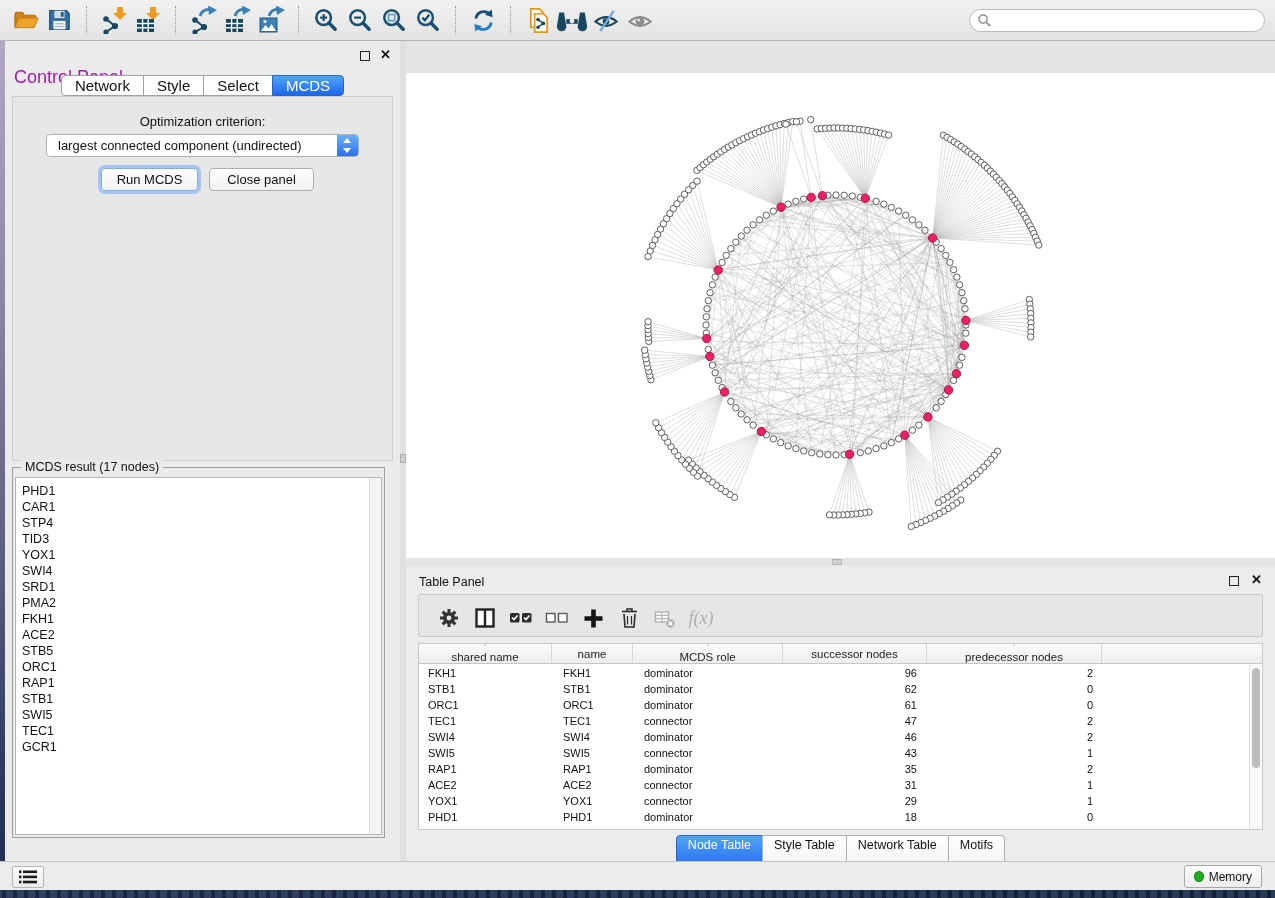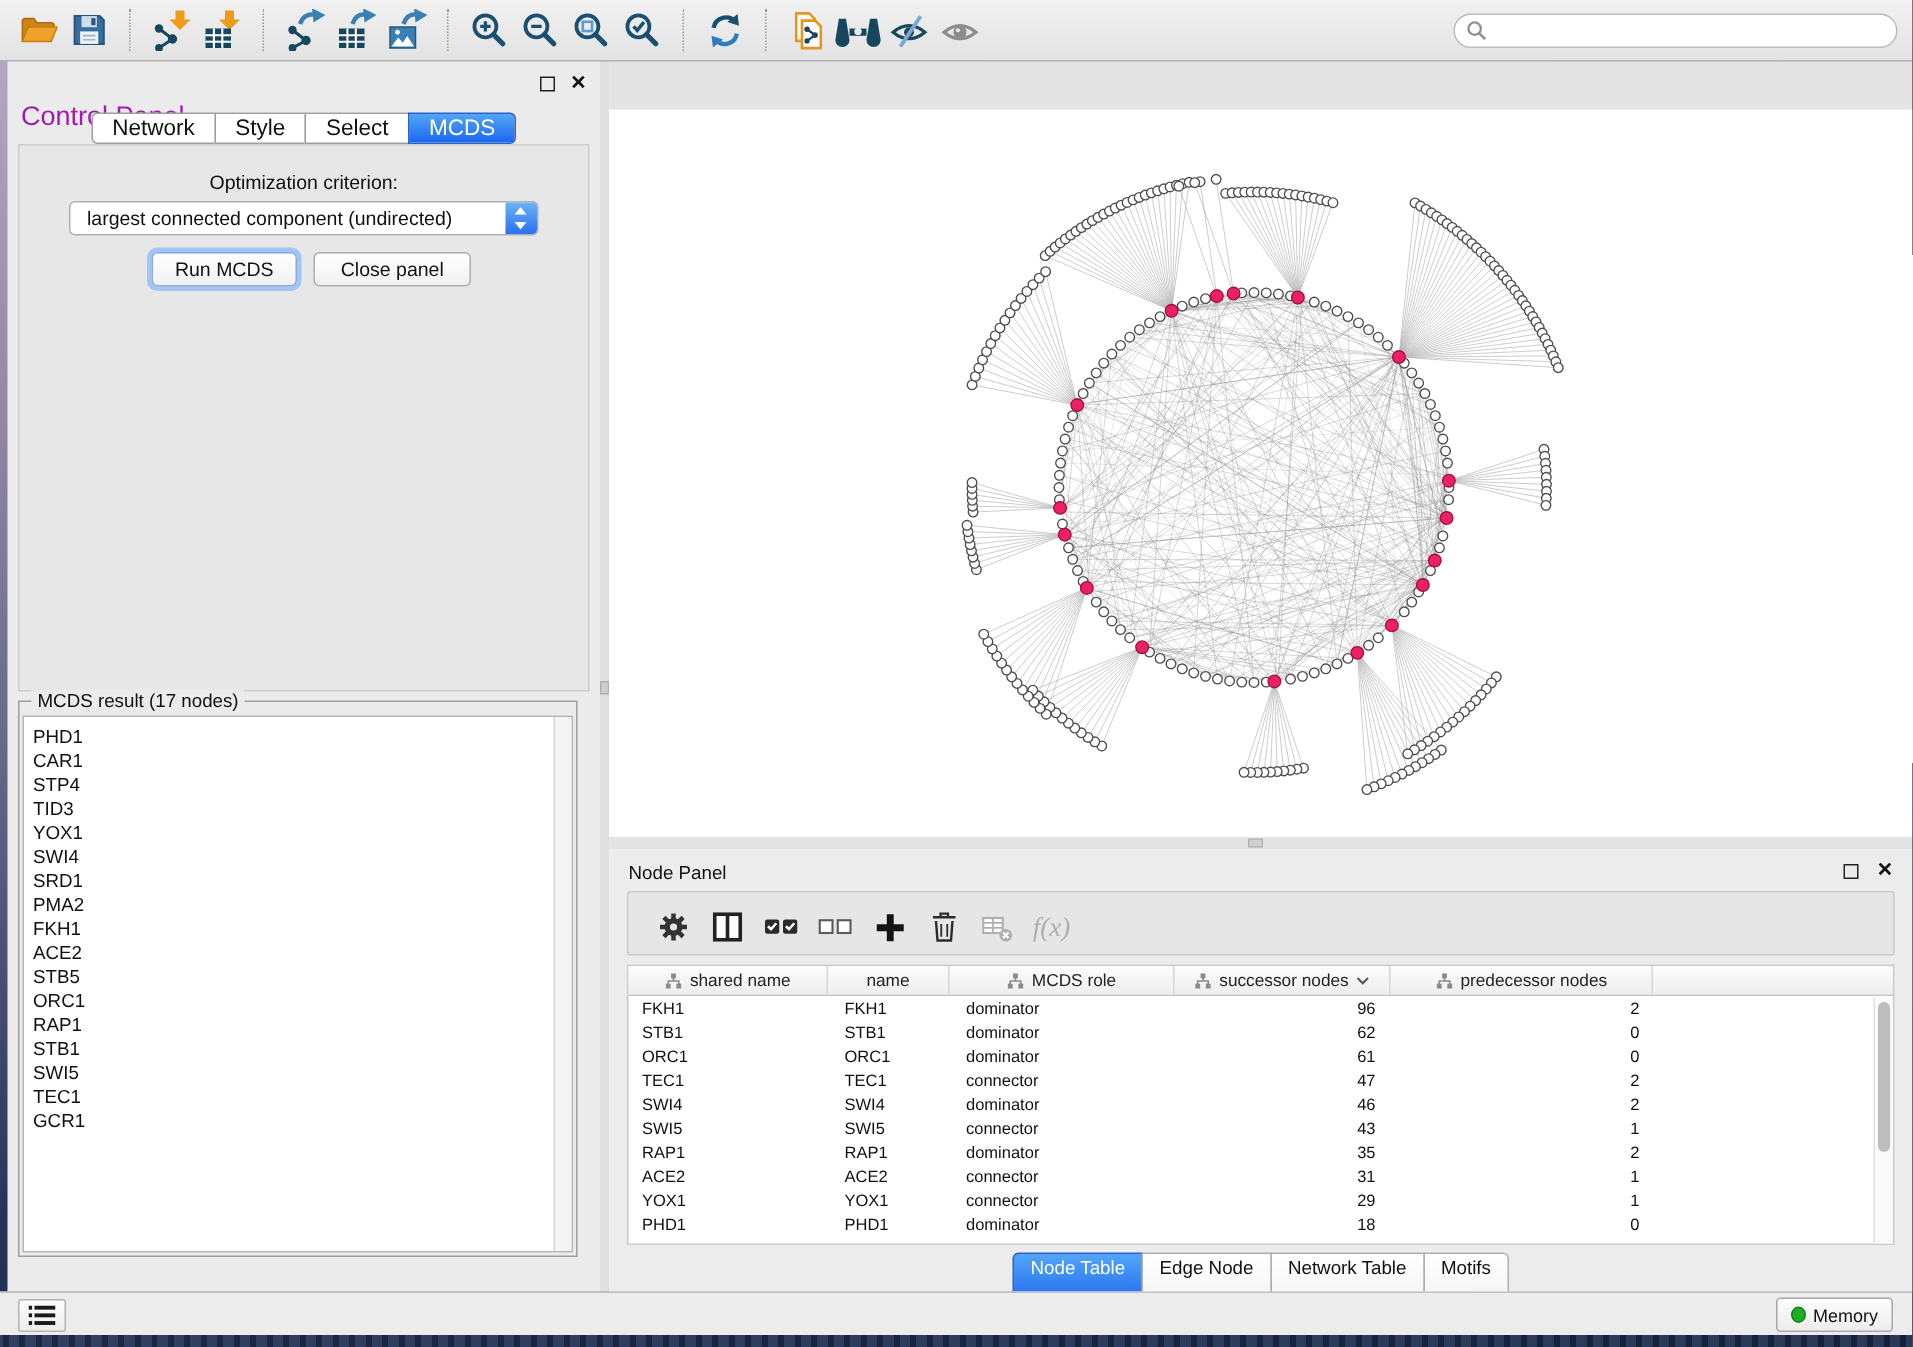--- a/index.html
+++ b/index.html
@@ -82,21 +82,21 @@
   #tp-toolbar { position:absolute; left:12px; top:28px; width:845px; height:43px; background:#e6e6e6;
                 border:1px solid #c9c9c9; border-radius:2px; display:flex; align-items:flex-end; padding-left:12px; }
   .tp-icon { width:36px; height:36px; display:flex; align-items:center; justify-content:center; flex:0 0 auto; }
   .fx-label { font-family:"Liberation Serif", serif; font-style:italic; font-size:18px; color:#aeaeae; }
 
   #tp-table { position:absolute; left:12px; top:77px; width:845px; height:187px; background:#fff; border:1px solid #c9c9c9; }
   #tp-header { position:absolute; left:0; top:0; right:0; height:20px; display:grid;
                grid-template-columns:133px 81px 150px 144px 175px 1fr;
                background:linear-gradient(#fcfcfc,#ededed); border-bottom:1px solid #c6c6c6; }
   .hcell { display:flex; align-items:center; justify-content:center; gap:5px; font-size:11.5px; color:#222;
-           border-right:1px solid #d6d6d6; overflow:hidden; }
+           border-right:1px solid #d6d6d6; overflow:hidden;flex-direction:column; }
   .hcell.filler { border-right:none; }
   #tp-body { position:absolute; left:0; top:21px; right:13px; bottom:0; overflow:hidden; }
   .trow { display:grid; grid-template-columns:133px 81px 150px 144px 175px; height:16px; font-size:11px; color:#111; }
   .tcell { line-height:16px; white-space:nowrap; }
   .c0 { padding-left:9px; } .c1 { padding-left:11px; } .c2 { padding-left:11px; }
   .c3 { text-align:right; padding-right:10px; } .c4 { text-align:right; padding-right:9px; }
   #tp-scroll { position:absolute; right:0; top:21px; bottom:0; width:13px; background:#fafafa; border-left:1px solid #e0e0e0; }
   #tp-thumb { position:absolute; left:2px; top:3px; width:8px; height:100px; background:#bdbdbd; border-radius:4px; }
 
   #tp-tabs { position:absolute; left:0; top:269px; width:100%; display:flex; justify-content:center; }
@@ -1173,21 +1173,21 @@
             <circle cx="300.71215360212443" cy="265.588700224795" r="4.2"></circle>
           </g>
         </svg>
     </div>
 
     <div id="h-splitter">
         <div class="knob"></div>
       </div>
 
     <div id="table-panel">
-      <div id="tp-title">Node Panel</div>
+      <div id="tp-title">Table Panel</div>
       <div id="tp-float" class="panel-float"></div>
       <div id="tp-close" class="panel-close">✕</div>
 
       <div id="tp-toolbar">
         <div class="tp-icon">
           <svg width="22" height="22" viewBox="0 0 22 22">
             <g stroke="#333" stroke-width="3">
               <line x1="11" y1="2" x2="11" y2="20"></line>
                 <line x1="2" y1="11" x2="20" y2="11"></line>
               <line x1="4.6" y1="4.6" x2="17.4" y2="17.4"></line>
@@ -1364,21 +1364,21 @@
               <div class="tcell c4">0</div>
             </div>
           </div>
         <div id="tp-scroll">
             <div id="tp-thumb"></div>
           </div>
       </div>
 
       <div id="tp-tabs">
           <div class="tp-tab active">Node Table</div>
-          <div class="tp-tab">Edge Node</div>
+          <div class="tp-tab">Style Table</div>
           <div class="tp-tab">Network Table</div>
           <div class="tp-tab">Motifs</div>
         </div>
     </div>
   </div>
 
   <div id="status-bar">
     <div id="list-btn">
       <svg width="18" height="14" viewBox="0 0 18 14">
         <g fill="#1a1a1a">

